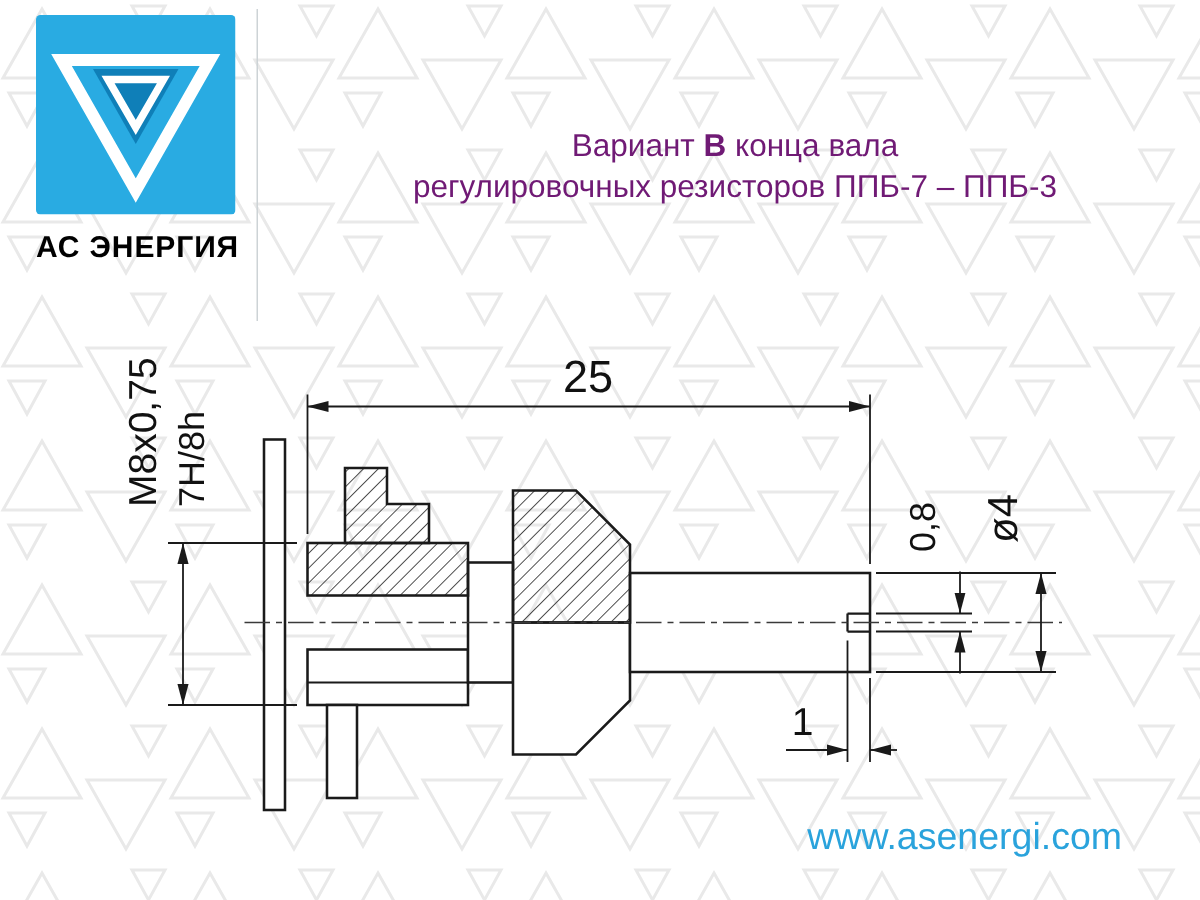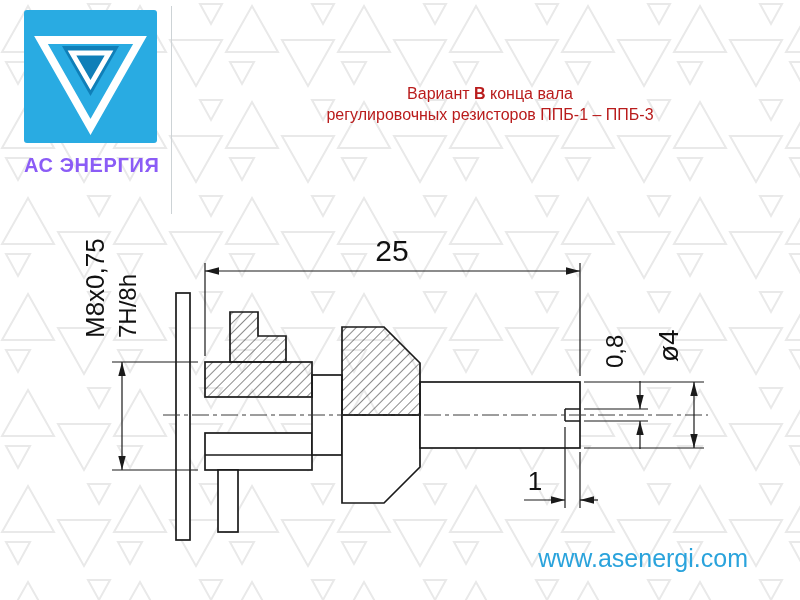--- a/index.html
+++ b/index.html
@@ -12,29 +12,29 @@
   .bg { position:absolute; left:0; top:0; }
   .drawing { position:absolute; left:0; top:0; }
 
   .brand { position:absolute; left:24px; top:10px; width:160px; }
   .logo { display:block; }
   .brand-name {
     margin-top:11px;
     font-size:20px;
     font-weight:bold;
     letter-spacing:0.6px;
-    color:#8b5cf6;
+    color:#000000;
     white-space:nowrap;
   }
   .divider { position:absolute; left:171px; top:6px; width:1px; height:208px; background:#cdd3d6; }
 
   .title {
     position:absolute; left:248px; top:84px; width:484px;
-    text-align:center; color:#b91c1c;
-    font-size:16px; line-height:1.3;
+    text-align:center; color:#701a75;
+    font-size:21px; line-height:1.3;
   }
   .title b { font-weight:bold; }
 
   .site {
     position:absolute; right:52px; top:544px;
     font-size:25px; font-weight:normal;
     color:#2aa3dc; text-decoration:none; white-space:nowrap;
   }
 </style>
 </head>
@@ -63,21 +63,21 @@
       <path d="M38,36 L95,36 L66.5,86 Z" fill="#0f7fb8"></path>
       <path d="M48,43 L85,43 L66.5,75 Z" fill="none" stroke="#ffffff" stroke-width="5"></path>
     </svg>
     <div class="brand-name">АС ЭНЕРГИЯ</div>
   </div>
 
   <div class="divider"></div>
 
   <div class="title">
     <div><span>Вариант </span><b>В</b><span> конца вала</span></div>
-    <div>регулировочных резисторов ППБ-1 – ППБ-3</div>
+    <div>регулировочных резисторов ППБ-7 – ППБ-3</div>
   </div>
 
   <svg class="drawing" width="800" height="600" viewBox="0 0 800 600">
     <defs>
       <pattern id="hatch" width="7" height="7" patternUnits="userSpaceOnUse" patternTransform="rotate(45)">
         <line x1="0" y1="0" x2="0" y2="7" stroke="#2a2a2a" stroke-width="1.1"></line>
       </pattern>
       <marker id="arr" viewBox="0 0 14 10" refX="14" refY="5" markerWidth="14" markerHeight="10" markerUnits="userSpaceOnUse" orient="auto-start-reverse">
         <path d="M0,1.3 L14,5 L0,8.7 Z" fill="#1a1a1a"></path>
       </marker>

